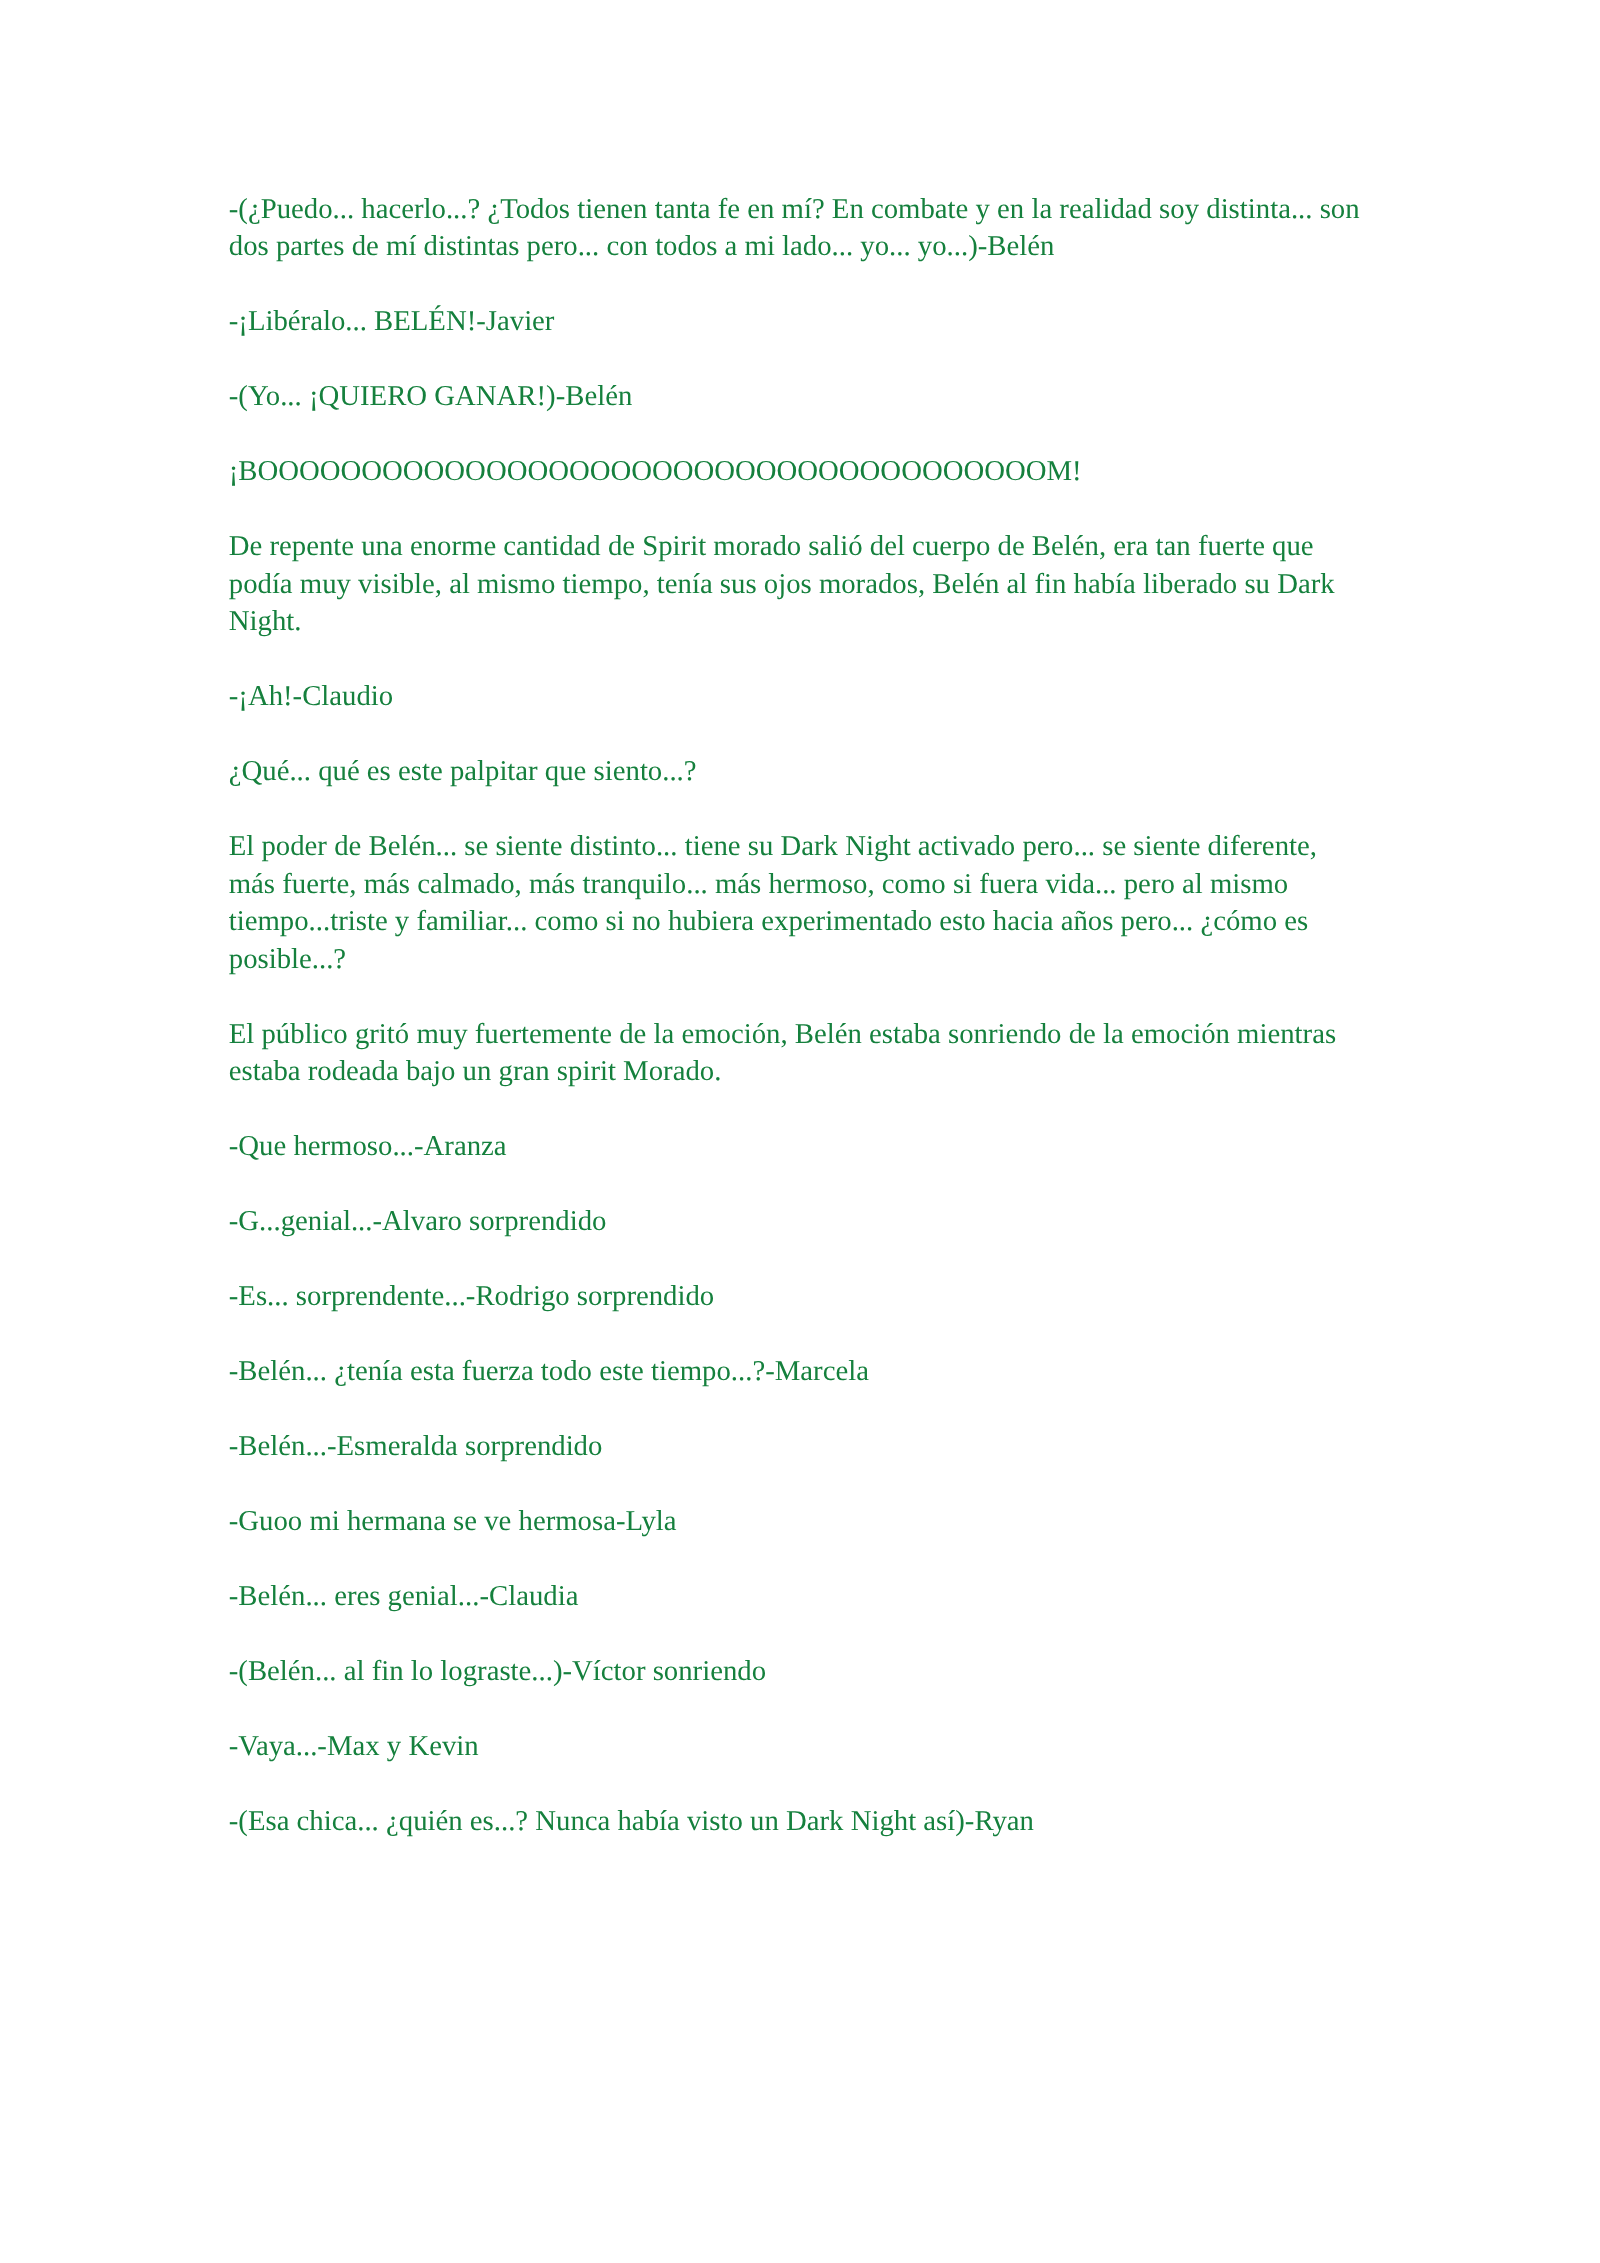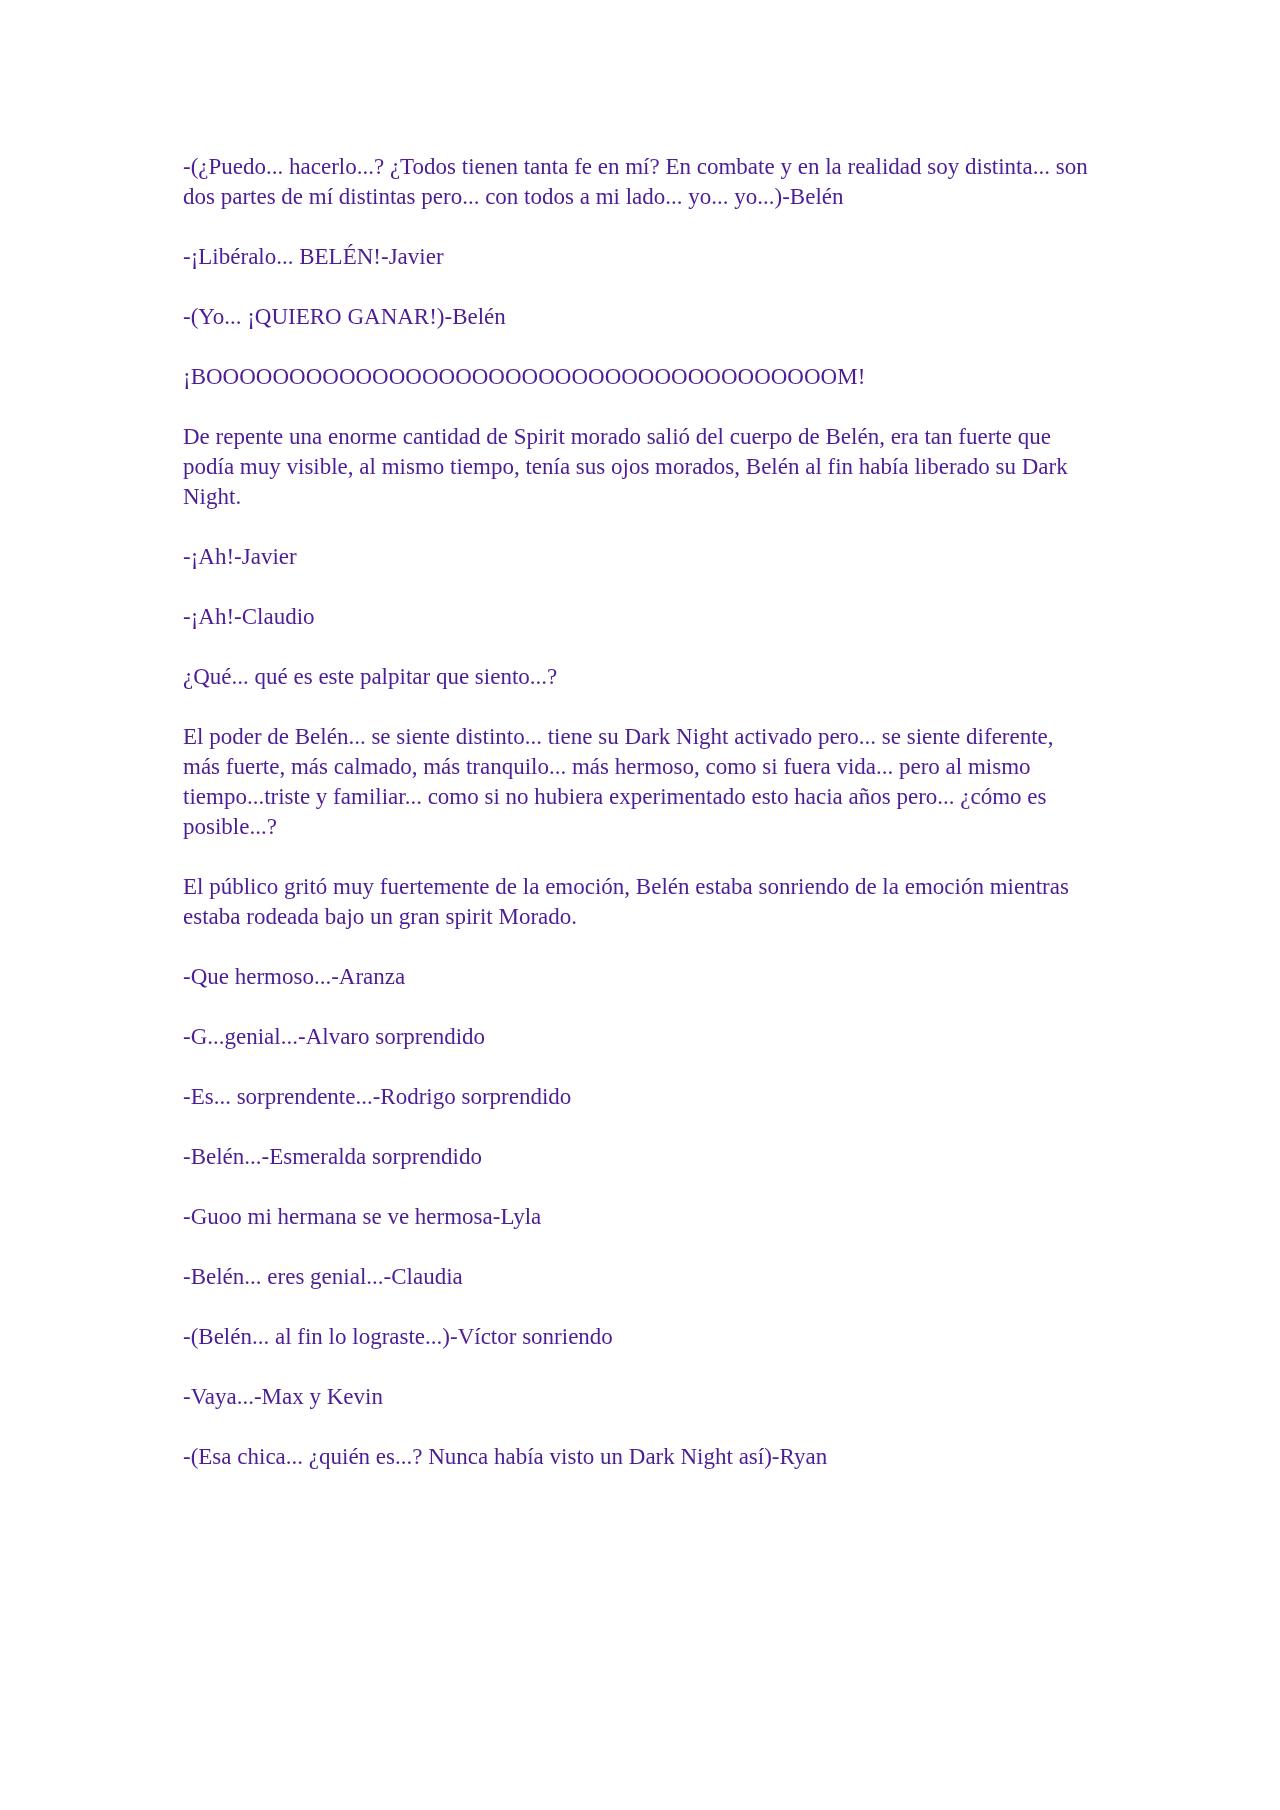--- a/index.html
+++ b/index.html
@@ -22,49 +22,49 @@
       background: #ffffff;
     }
     .text-body {
       position: absolute;
       left: 183px;
       top: 152px;
       width: 910px;
       font-family: "Liberation Serif", "DejaVu Serif", serif;
       font-size: 23px;
       line-height: 30px;
-      color: #4c1d95;
+      color: #15803d;
     }
     .para {
       margin: 0 0 30px 0;
       padding: 0;
       white-space: normal;
     }
     .para.nowrap {
       white-space: nowrap;
     }
   </style>
 </head>
 <body>
 
 <div class="page">
   <div class="text-body">
     <p class="para">-(¿Puedo... hacerlo...? ¿Todos tienen tanta fe en mí? En combate y en la realidad soy distinta... son dos partes de mí distintas pero... con todos a mi lado... yo... yo...)-Belén</p>
     <p class="para">-¡Libéralo... BELÉN!-Javier</p>
     <p class="para">-(Yo... ¡QUIERO GANAR!)-Belén</p>
     <p class="para nowrap">¡BOOOOOOOOOOOOOOOOOOOOOOOOOOOOOOOOOOOOOOM!</p>
     <p class="para">De repente una enorme cantidad de Spirit morado salió del cuerpo de Belén, era tan fuerte que podía muy visible, al mismo tiempo, tenía sus ojos morados, Belén al fin había liberado su Dark Night.</p>
-    <p class="para">-¡Ah!-Javier</p>
     <p class="para">-¡Ah!-Claudio</p>
     <p class="para">¿Qué... qué es este palpitar que siento...?</p>
     <p class="para">El poder de Belén... se siente distinto... tiene su Dark Night activado pero... se siente diferente, más fuerte, más calmado, más tranquilo... más hermoso, como si fuera vida... pero al mismo tiempo...triste y familiar... como si no hubiera experimentado esto hacia años pero... ¿cómo es posible...?</p>
     <p class="para">El público gritó muy fuertemente de la emoción, Belén estaba sonriendo de la emoción mientras estaba rodeada bajo un gran spirit Morado.</p>
     <p class="para">-Que hermoso...-Aranza</p>
     <p class="para">-G...genial...-Alvaro sorprendido</p>
     <p class="para">-Es... sorprendente...-Rodrigo sorprendido</p>
+    <p class="para">-Belén... ¿tenía esta fuerza todo este tiempo...?-Marcela</p>
     <p class="para">-Belén...-Esmeralda sorprendido</p>
     <p class="para">-Guoo mi hermana se ve hermosa-Lyla</p>
     <p class="para">-Belén... eres genial...-Claudia</p>
     <p class="para">-(Belén... al fin lo lograste...)-Víctor sonriendo</p>
     <p class="para">-Vaya...-Max y Kevin</p>
     <p class="para">-(Esa chica... ¿quién es...? Nunca había visto un Dark Night así)-Ryan</p>
   </div>
 </div>
 
 </body></html>

